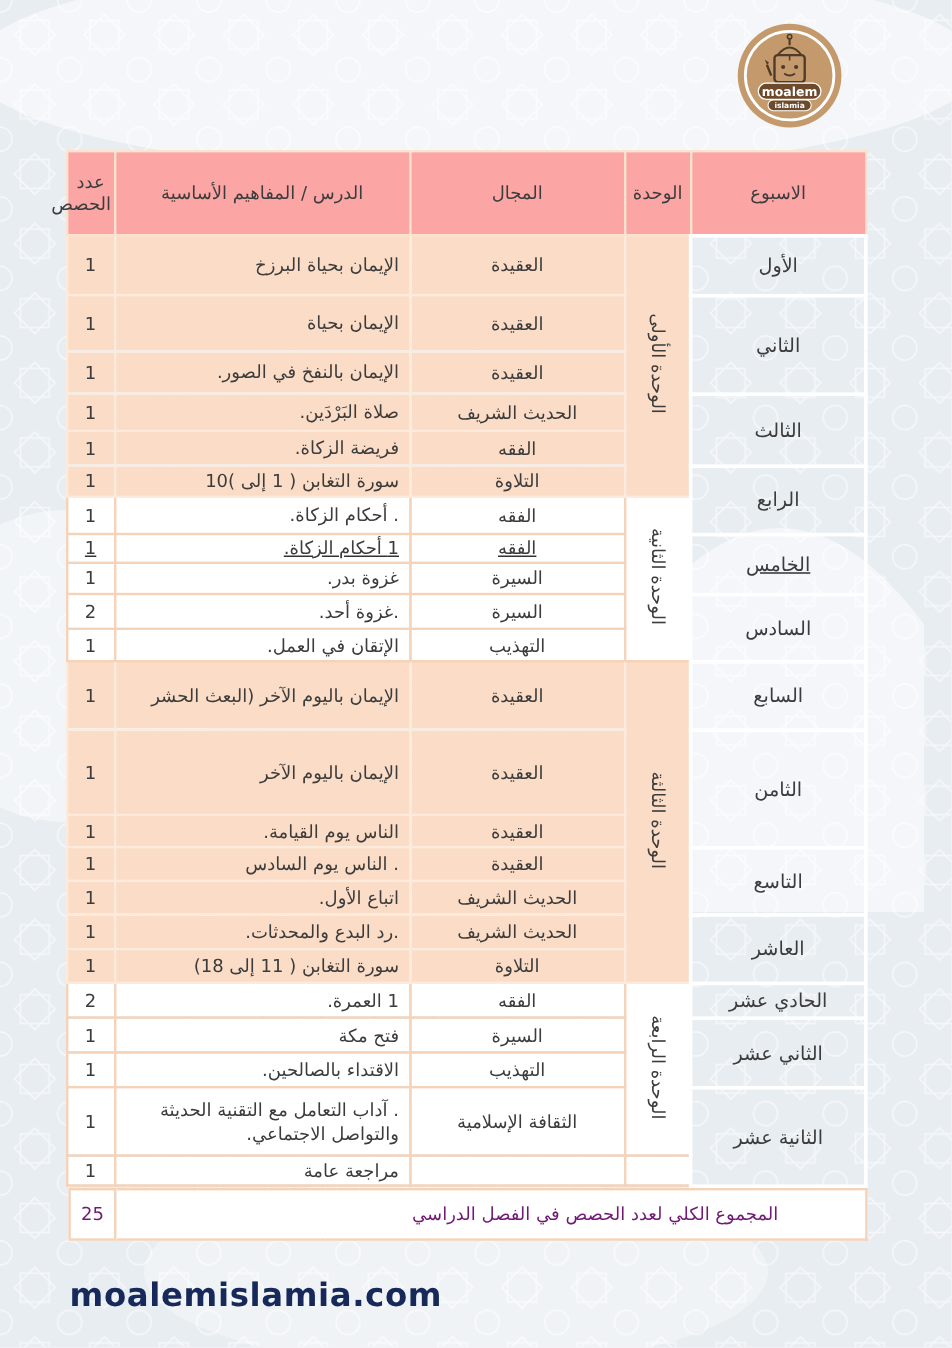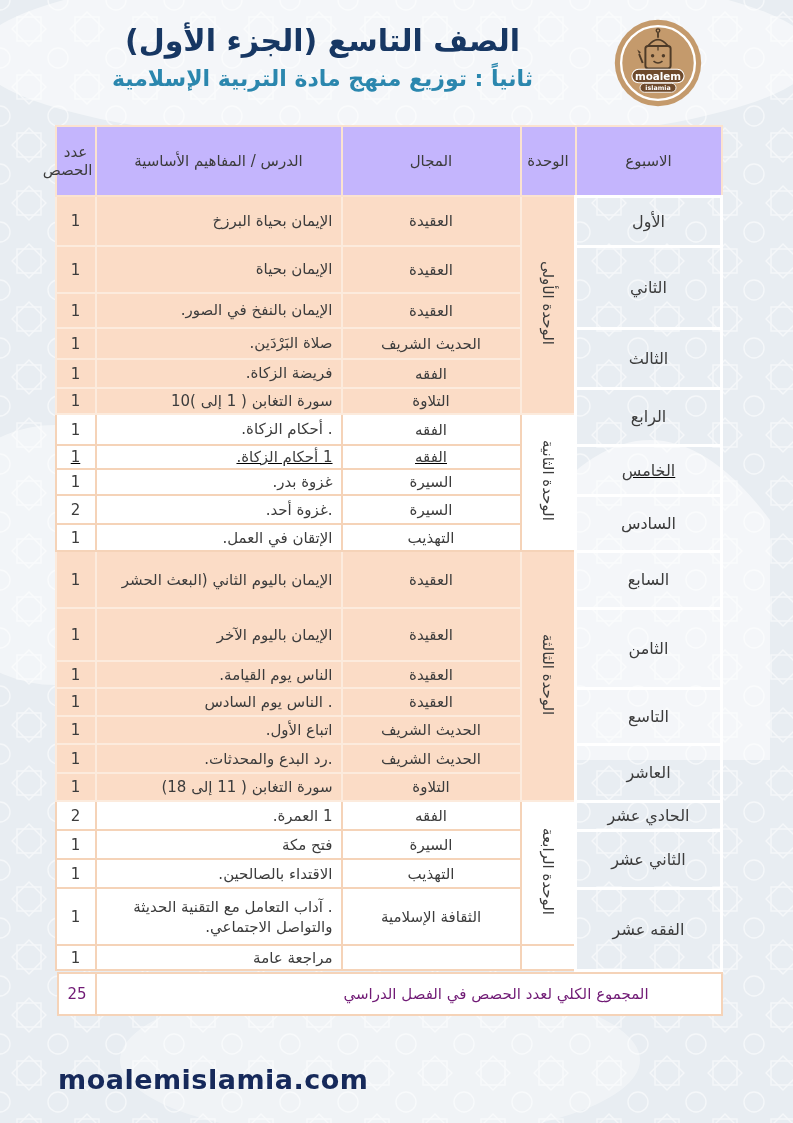--- a/index.html
+++ b/index.html
@@ -12,21 +12,21 @@
   svg.bgpat{position:absolute;left:0;top:0;z-index:0;}
   
   .titles{position:absolute;left:40px;top:22px;width:565px;text-align:center;z-index:2;}
   .main-title{font-size:30px;font-weight:bold;color:#173763;letter-spacing:0;line-height:1.25;}
   .sub-title{font-size:22px;font-weight:bold;color:#2b87ae;margin-top:6px;}
   .logo{position:absolute;left:613px;top:18px;width:90px;height:90px;z-index:2;}
   
   .table-wrap{position:absolute;left:57px;top:125px;width:666px;z-index:2;}
   table.curr{width:666px;border-collapse:collapse;table-layout:fixed;direction:rtl;}
   th{
-    background:#c4b5fd;font-size:15px;font-weight:normal;color:#3c3c3c;
+    background:#fca5a5;font-size:15px;font-weight:normal;color:#3c3c3c;
     border:2px solid #fbe3d0;vertical-align:middle;text-align:center;padding:2px;
   }
   thead tr{height:70px;}
   td{
     font-size:15px;color:#3c3c3c;border:2px solid #f5d3b8;
     text-align:center;vertical-align:middle;padding:1px 4px;overflow:hidden;
   }
   td.peach{background:#fbdcc6;border-color:#fcebdd;}
   td.white{background:#ffffff;border-color:#f5d3b8;}
   td.week-cell{background:transparent;border:3px solid #ffffff;font-size:16px;}
@@ -69,24 +69,20 @@
     </defs>
     <rect x="0" y="0" width="793" height="1123" fill="url(#star)"></rect>
     <g fill="#ffffff">
       <ellipse cx="396" cy="55" rx="420" ry="90" opacity="0.5"></ellipse>
       <circle cx="55" cy="555" r="130" opacity="0.45"></circle>
       <path d="M530 760 L530 520 Q650 360 770 520 L770 760 Z" opacity="0.5"></path>
       <ellipse cx="380" cy="1060" rx="260" ry="80" opacity="0.35"></ellipse>
     </g>
   </svg>
 
-  <div class="titles">
-    <div class="main-title">الصف التاسع  (الجزء الأول)</div>
-    <div class="sub-title">ثانياً : توزيع منهج مادة التربية الإسلامية</div>
-  </div>
 
   <svg class="logo" viewBox="0 0 100 100">
     <circle cx="50" cy="50" r="48" fill="#c49a6c"></circle>
     <circle cx="50" cy="50" r="41" fill="none" stroke="#ffffff" stroke-width="2.6"></circle>
     <g>
       <path d="M39 31 Q50 17 61 31" fill="#c49a6c" stroke="#4e3b28" stroke-width="2"></path>
       <line x1="50" y1="22" x2="50" y2="16" stroke="#4e3b28" stroke-width="2"></line>
       <circle cx="50" cy="14" r="2" fill="none" stroke="#4e3b28" stroke-width="1.5"></circle>
       <rect x="36" y="31" width="28" height="25" rx="3" fill="#c49a6c" stroke="#4e3b28" stroke-width="2.2"></rect>
       <line x1="50" y1="31" x2="50" y2="36" stroke="#4e3b28" stroke-width="1.4"></line>
@@ -181,24 +177,24 @@
           </tr>
           <tr style="height: 27px;">
             <td class="white">التهذيب</td>
             <td class="white lesson-cell">الإتقان في العمل.</td>
             <td class="white">1</td>
           </tr>
           <tr style="height: 57px;">
             <td class="week-cell">السابع</td>
             <td class="unit-cell peach" rowspan="7"><span class="vtxt">الوحدة الثالثة</span></td>
             <td class="peach">العقيدة</td>
-            <td class="peach lesson-cell">الإيمان باليوم الثاني (البعث الحشر</td>
-            <td class="peach">1</td>
-          </tr>
-          <tr style="height: 53px;">
+            <td class="peach lesson-cell">الإيمان باليوم الآخر (البعث الحشر</td>
+            <td class="peach">1</td>
+          </tr>
+          <tr style="height: 71px;">
             <td class="week-cell" rowspan="2">الثامن</td>
             <td class="peach">العقيدة</td>
             <td class="peach lesson-cell">الإيمان باليوم الآخر</td>
             <td class="peach">1</td>
           </tr>
           <tr style="height: 27px;">
             <td class="peach">العقيدة</td>
             <td class="peach lesson-cell">الناس يوم القيامة.</td>
             <td class="peach">1</td>
           </tr>
@@ -236,21 +232,21 @@
             <td class="white">السيرة</td>
             <td class="white lesson-cell">فتح مكة</td>
             <td class="white">1</td>
           </tr>
           <tr style="height: 29px;">
             <td class="white">التهذيب</td>
             <td class="white lesson-cell">الاقتداء بالصالحين.</td>
             <td class="white">1</td>
           </tr>
           <tr style="height: 57px;">
-            <td class="week-cell" rowspan="2">الفقه عشر</td>
+            <td class="week-cell" rowspan="2">الثانية عشر</td>
             <td class="white">الثقافة الإسلامية</td>
             <td class="white lesson-cell">. آداب التعامل مع التقنية الحديثة والتواصل الاجتماعي.</td>
             <td class="white">1</td>
           </tr>
           <tr style="height: 25px;">
             <td class="unit-cell white"><span class="vtxt"></span></td>
             <td class="white"></td>
             <td class="white lesson-cell">مراجعة عامة</td>
             <td class="white">1</td>
           </tr>

